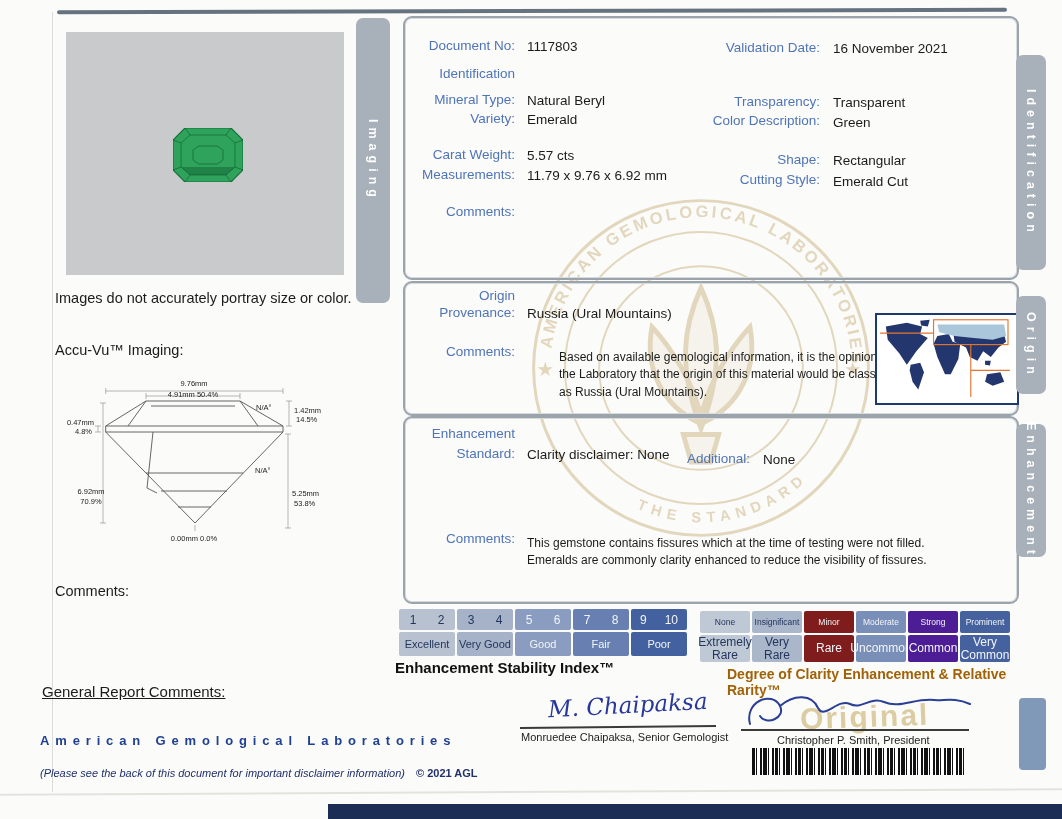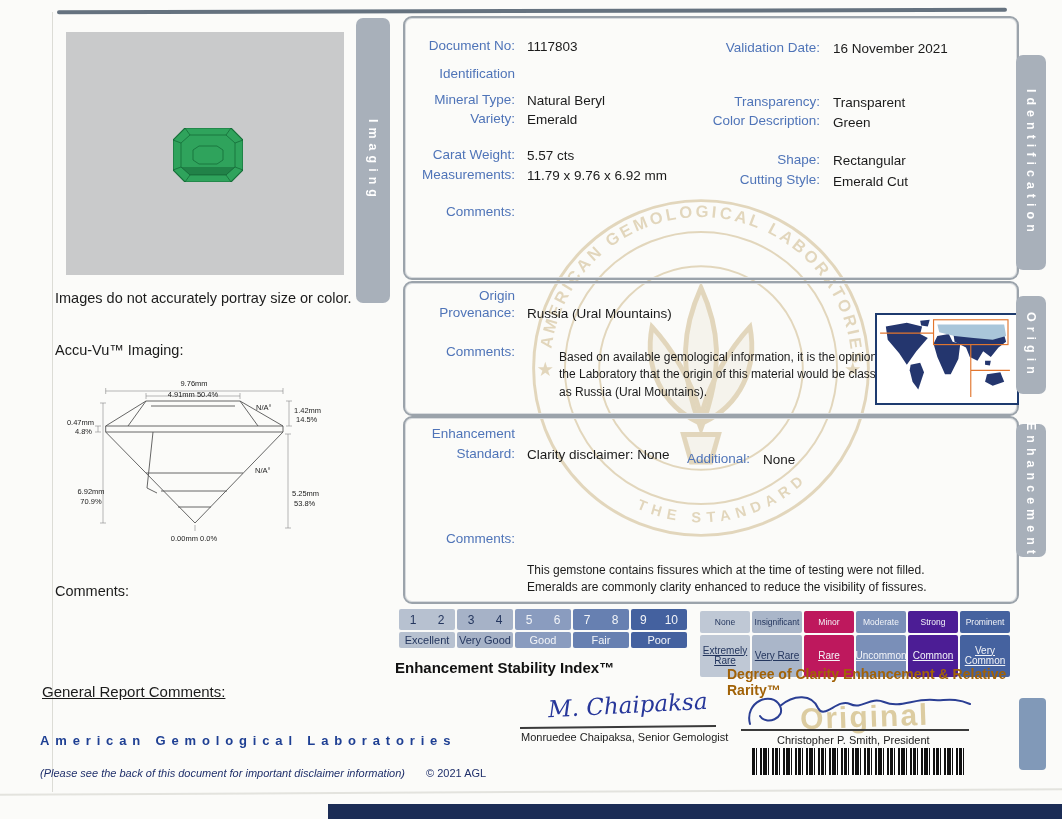--- a/index.html
+++ b/index.html
@@ -36,21 +36,21 @@
   .accuvu{left:55px;top:342px;font-size:14.5px;color:var(--ink);z-index:2;}
   .diagram{left:58px;top:373px;z-index:2;}
   .diagram text{font-family:"Liberation Sans",sans-serif;font-size:7.5px;fill:#222;}
   .comments-left{left:55px;top:583px;font-size:14.5px;color:var(--ink);z-index:2;}
   .grc{left:42px;top:683px;font-size:15px;color:var(--ink);text-decoration:underline;z-index:2;}
   
   .foot-company{left:40px;top:733px;font-size:13px;font-weight:bold;color:var(--navy);letter-spacing:.45em;z-index:2;}
   .foot-address{left:40px;top:749px;font-size:14px;font-weight:bold;color:var(--navy);letter-spacing:.02em;z-index:2;}
   .foot-disc{left:40px;top:767px;font-size:11px;color:#20306b;z-index:2;}
   .foot-disc .it{font-style:italic;}
-  .foot-disc .cp{font-weight:normal;font-style:normal;margin-left:18px;text-align:center;}
+  .foot-disc .cp{font-weight:bold;font-style:normal;margin-left:8px;text-align:center;}
   
   .card{border:2px solid var(--cardborder);border-radius:9px;box-shadow:inset 0 0 0 1px #d8dbde;background:transparent;z-index:1;}
   .card1{left:403px;top:16px;width:612px;height:260px;}
   .card2{left:403px;top:281px;width:612px;height:131px;}
   .card3{left:403px;top:416px;width:612px;height:184px;}
   .lbl{position:absolute;color:var(--blue);font-size:13.5px;text-align:right;z-index:2;}
   .lcol{left:398px;width:117px;}
   .rcol{left:622px;width:198px;}
   .acol{left:655px;width:95px;}
   .val{position:absolute;color:var(--ink);font-size:13.5px;z-index:2;white-space:nowrap;}
@@ -61,27 +61,27 @@
   .map{left:875px;top:313px;width:140px;height:88px;background:#fff;border:2px solid #1d3a6e;z-index:2;}
   
   .scale{display:flex;gap:2px;z-index:2;}
   .esi{left:399px;top:609px;}
   .rar{left:700px;top:611px;}
   .seg{display:flex;flex-direction:column;gap:2px;}
   .esi .seg{width:56px;}
   .rar .seg{width:50px;}
   .cell{border-radius:2px;display:flex;align-items:center;justify-content:center;}
   .nums{height:21px;justify-content:space-around;font-size:12px;}
-  .grade{height:16px;font-size:11px;}
+  .grade{height:24px;font-size:11px;}
   .deg{height:22px;font-size:8.5px;text-align:center;line-height:1.05;}
-  .rarity{height:42px;font-size:10px;text-align:center;line-height:1.05;text-decoration:underline;}
+  .rarity{height:27px;font-size:12px;text-align:center;line-height:1.05;}
   .dark-txt{color:#24365e;}
   .light-txt{color:#f2f4f8;}
   .e1{background:#b7c1d0;} .e2{background:#a6b2c7;} .e3{background:#8a9cbf;} .e4{background:#6780b1;} .e5{background:#44619f;}
-  .r1{background:#bfc8d5;} .r2{background:#aab6c9;} .r3{background:#be185d;} .r4{background:#7a8fb8;} .r5{background:#4c1d95;} .r6{background:#45629f;}
+  .r1{background:#bfc8d5;} .r2{background:#aab6c9;} .r3{background:#7f1d1d;} .r4{background:#7a8fb8;} .r5{background:#4c1d95;} .r6{background:#45629f;}
   .scale-title-1{left:395px;top:659px;font-size:15px;font-weight:bold;color:#111;z-index:2;}
   .scale-title-2{left:703px;top:666px;font-size:14px;font-weight:bold;color:#a16207;z-index:2;margin-left:24px;}
   
   .stamp{left:800px;top:700px;font-size:30px;font-weight:bold;color:rgba(190,158,74,.5);letter-spacing:2px;transform:rotate(-2deg);z-index:1;}
   .sig-left{left:548px;top:692px;font-family:"DejaVu Serif",serif;font-style:italic;font-size:23px;color:#27379a;transform:rotate(-3deg);z-index:2;}
   .sig-rule-l{left:520px;top:726px;width:196px;height:2px;background:#3a3a3a;transform:rotate(-.6deg);z-index:2;}
   .sig-name-l{left:521px;top:731px;font-size:11px;color:#222;z-index:2;}
   .sig-right{left:742px;top:690px;z-index:2;}
   .sig-rule-r{left:741px;top:729px;width:228px;height:2px;background:#3a3a3a;z-index:2;}
   .sig-name-r{left:777px;top:734px;font-size:11px;color:#222;z-index:2;}
@@ -242,21 +242,21 @@
   <div class="abs card card3"></div>
   <div class="abs vtab" style="left:1016px;top:424px;width:30px;height:133px;">
     <span>Enhancement</span>
   </div>
   <div class="lbl lcol" style="top:426px">Enhancement</div>
   <div class="lbl lcol" style="top:446px">Standard:</div>
   <div class="val vcol" style="top:447px">Clarity disclaimer: None</div>
   <div class="lbl acol" style="top:451px">Additional:</div>
   <div class="val" style="left:763px;top:452px">None</div>
   <div class="lbl lcol" style="top:531px">Comments:</div>
-  <div class="para" style="left:527px;top:562px;width:435px;">This gemstone contains fissures which at the time of testing were not filled. Emeralds are commonly clarity enhanced to reduce the visibility of fissures.</div>
+  <div class="para" style="left:527px;top:535px;width:435px;">This gemstone contains fissures which at the time of testing were not filled. Emeralds are commonly clarity enhanced to reduce the visibility of fissures.</div>
 
   <div class="abs scale esi">
     <div class="seg">
       <div class="cell nums e1 dark-txt">
           <span>1</span>
           <span>2</span>
         </div>
       <div class="cell grade e1 dark-txt">Excellent</div>
     </div>
     <div class="seg">

